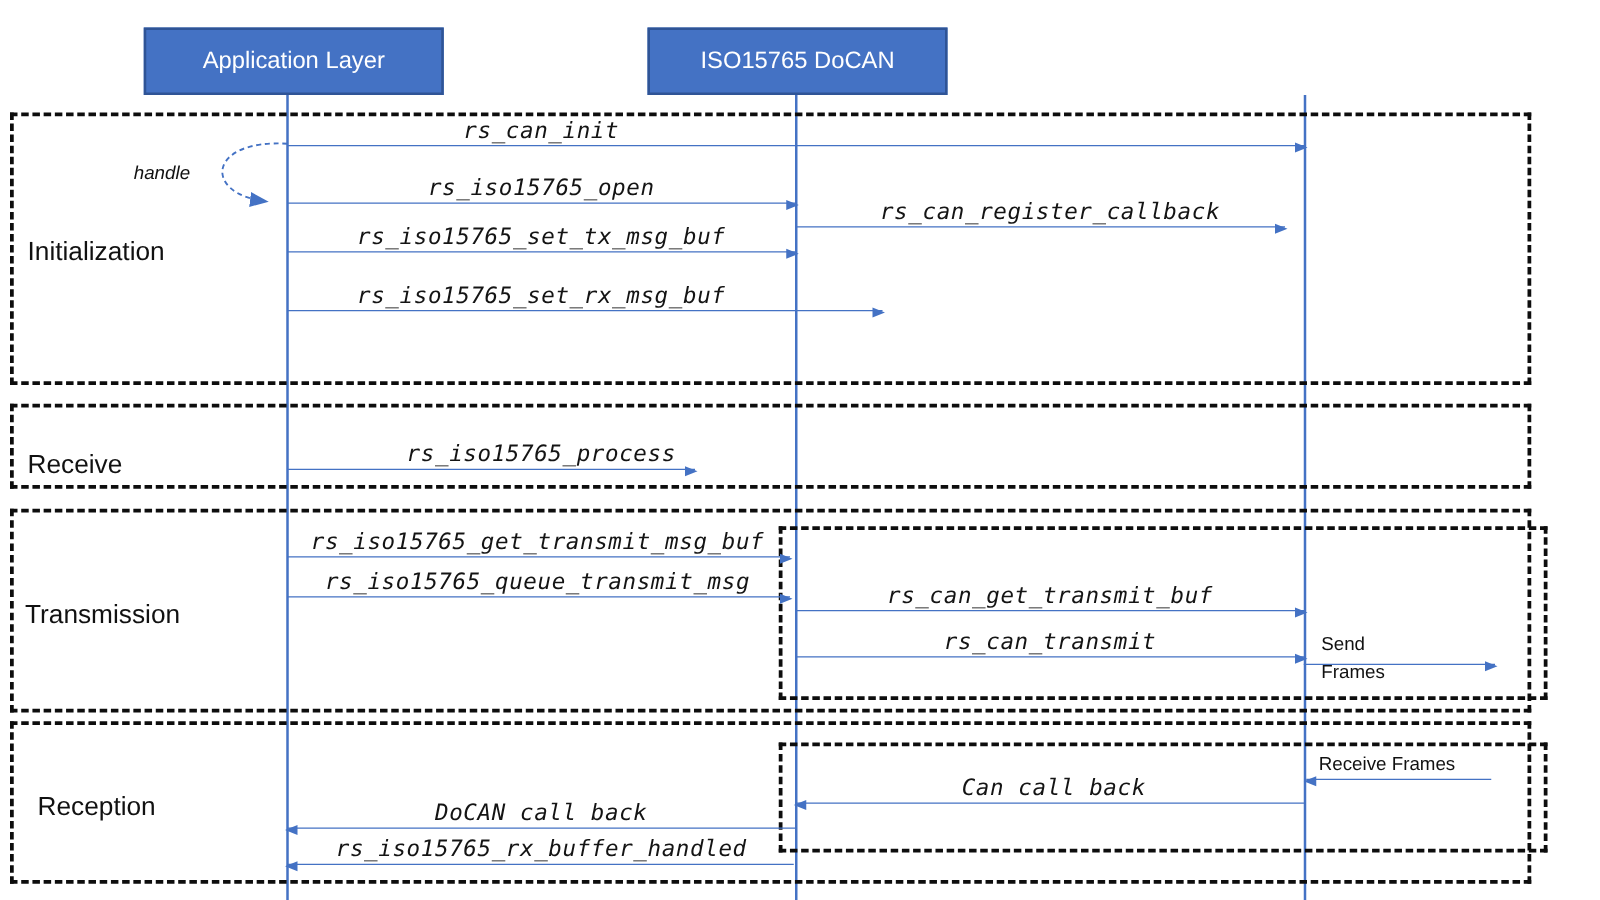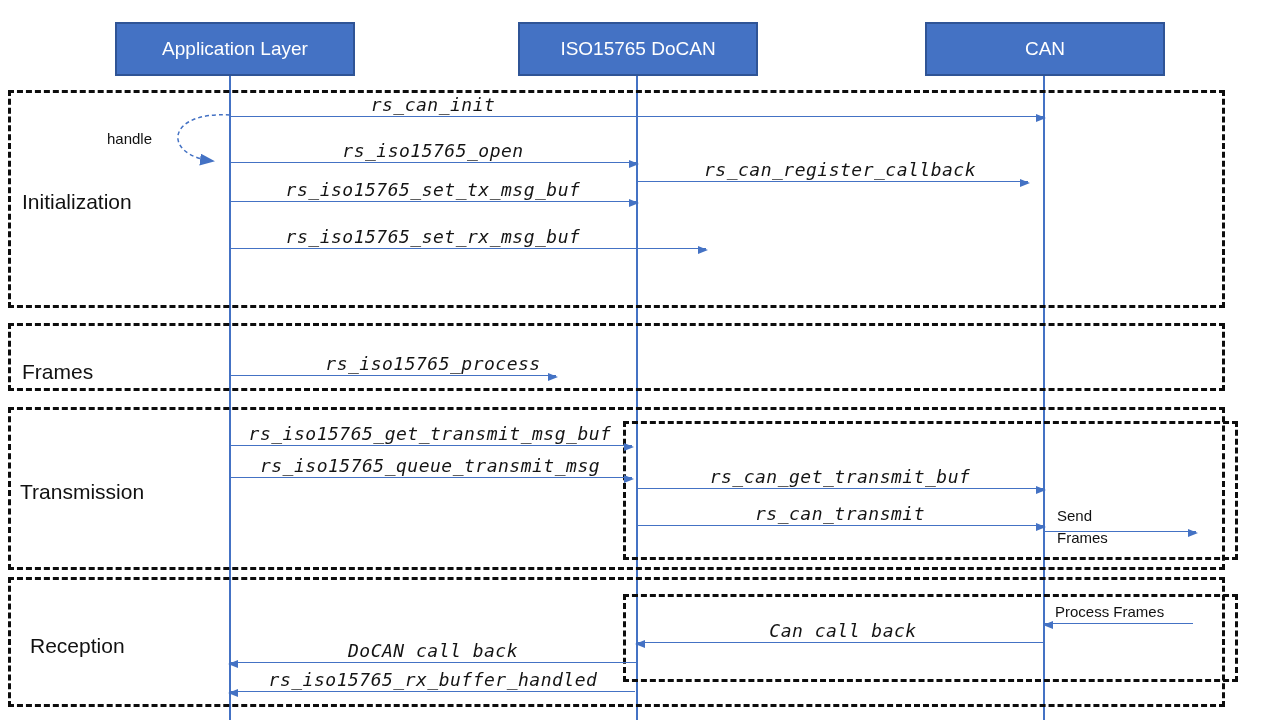--- a/index.html
+++ b/index.html
@@ -24,42 +24,42 @@
   .msg .lbl{position:absolute;bottom:1px;transform:translateX(-50%);white-space:nowrap;}
   .mono{font-family:"DejaVu Sans Mono",monospace;font-size:18px;letter-spacing:0.5px;color:#141414;font-style:italic;}
   .msg.right::after{content:"";position:absolute;right:-2px;bottom:-5.5px;width:0;height:0;
       border-style:solid;border-width:4.5px 0 4.5px 10px;
       border-color:transparent transparent transparent #4472c4;}
   .msg.left::before{content:"";position:absolute;left:-2px;bottom:-5.5px;width:0;height:0;
       border-style:solid;border-width:4.5px 10px 4.5px 0;
       border-color:transparent #4472c4 transparent transparent;}
 
   .small-label{position:absolute;font-size:15px;color:#111;}
-  .handle-label{position:absolute;left:107px;top:130px;font-size:15px;color:#111;}
+  .handle-label{position:absolute;left:107px;top:130px;font-size:15px;color:#111;font-style:italic;}
   .handle-svg{position:absolute;left:156px;top:103px;}
 </style>
 </head>
 <body>
 
 <div class="stage">
 
   <div class="lifeline" style="left:229px"></div>
   <div class="lifeline" style="left:636px"></div>
   <div class="lifeline" style="left:1043px"></div>
 
   <div class="frame" style="left:8px;top:90px;width:1217px;height:218px"></div>
   <div class="frame" style="left:8px;top:323px;width:1217px;height:68px"></div>
   <div class="frame" style="left:8px;top:407px;width:1217px;height:163px"></div>
   <div class="frame" style="left:8px;top:577px;width:1217px;height:130px"></div>
 
   <div class="frame" style="left:623px;top:421px;width:615px;height:139px"></div>
   <div class="frame" style="left:623px;top:594px;width:615px;height:88px"></div>
 
   <div class="section-label" style="left:22px;top:190px">Initialization</div>
-  <div class="section-label" style="left:22px;top:360px">Frames</div>
+  <div class="section-label" style="left:22px;top:360px">Receive</div>
   <div class="section-label" style="left:20px;top:480px">Transmission</div>
   <div class="section-label" style="left:30px;top:634px">Reception</div>
 
   <div class="msg right" style="left:230px;top:94px;width:814px">
     <span class="lbl mono" style="left:203px">rs_can_init</span>
   </div>
 
   <div class="handle-label">handle</div>
   <svg class="handle-svg" width="78" height="66" viewBox="0 0 78 66">
     <defs>
@@ -104,37 +104,34 @@
   </div>
 
   <div class="msg right" style="left:637px;top:466px;width:407px">
     <span class="lbl mono" style="left:203px">rs_can_get_transmit_buf</span>
   </div>
 
   <div class="msg right" style="left:1043px;top:509px;width:153px"></div>
   <div class="small-label" style="left:1057px;top:505px;width:70px;line-height:22px">Send Frames</div>
 
   <div class="msg left" style="left:1045px;top:601px;width:148px"></div>
-  <div class="small-label" style="left:1055px;top:603px;white-space:nowrap">Process Frames</div>
+  <div class="small-label" style="left:1055px;top:603px;white-space:nowrap">Receive Frames</div>
 
   <div class="msg left" style="left:637px;top:620px;width:407px">
     <span class="lbl mono" style="left:206px">Can call back</span>
   </div>
 
   <div class="msg left" style="left:230px;top:640px;width:407px">
     <span class="lbl mono" style="left:203px">DoCAN call back</span>
   </div>
 
   <div class="msg left" style="left:230px;top:669px;width:405px">
     <span class="lbl mono" style="left:203px">rs_iso15765_rx_buffer_handled</span>
   </div>
 
   <div class="actor" style="left:115px">
     <span>Application Layer</span>
   </div>
   <div class="actor" style="left:518px">
     <span>ISO15765 DoCAN</span>
   </div>
-  <div class="actor" style="left:925px">
-    <span>CAN</span>
-  </div>
 
 </div>
 
 </body></html>

